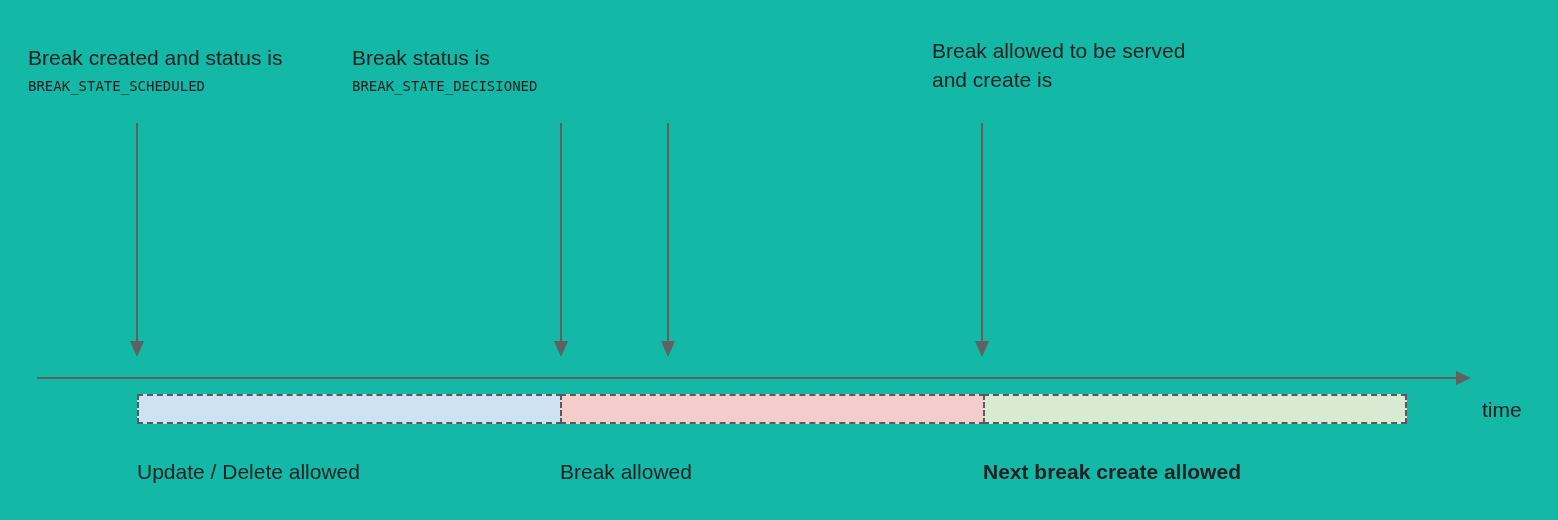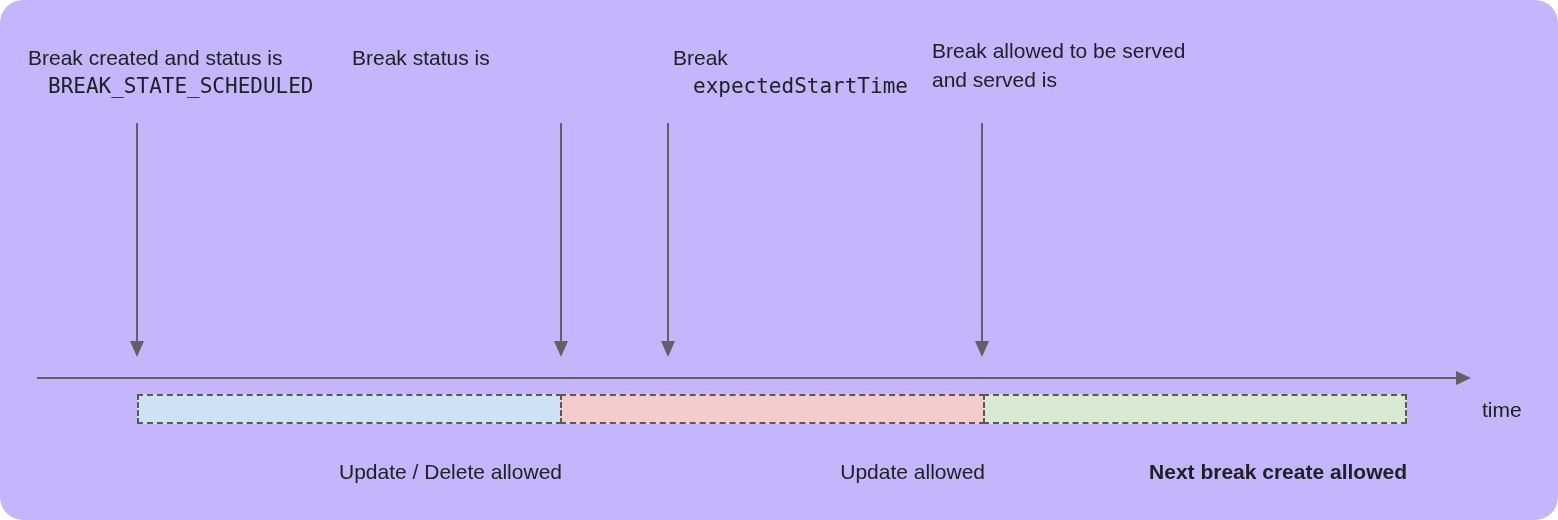--- a/index.html
+++ b/index.html
@@ -4,43 +4,41 @@
 <style>
   html, body {
     margin: 0;
     padding: 0;
     background: #ffffff;
   }
   .diagram {
     position: relative;
     width: 1558px;
     height: 520px;
-    background: #c4b5fd;
+    background: #14b8a6;
     overflow: hidden;
     font-family: "Liberation Sans", sans-serif;
     color: #202124;
-    border-radius: 23px;
   }
   
   .ann {
     position: absolute;
     white-space: nowrap;
   }
   .ann .sans {
     font-family: "Liberation Sans", sans-serif;
     font-size: 21px;
     line-height: 29px;
     color: #202124;
   }
   .ann .mono {
     font-family: "DejaVu Sans Mono", "Liberation Mono", monospace;
-    font-size: 21px;
+    font-size: 14px;
     line-height: 29px;
     color: #202124;
-    margin-left: 20px;
   }
   
   .down-arrow {
     position: absolute;
     width: 0;
   }
   .down-arrow .shaft {
     position: absolute;
     left: -1px;
     top: 0;
@@ -84,48 +82,45 @@
     position: absolute;
     top: 394px;
     height: 30px;
     box-sizing: border-box;
     border: 2px dashed #595959;
   }
   
   .seg-label {
     position: absolute;
     top: 459px;
-    text-align: right;
+    text-align: left;
     font-size: 21px;
     line-height: 26px;
     color: #202124;
   }
 </style>
 </head>
 <body>
 
 <div class="diagram">
 
   <div class="ann" style="left:28px; top:43px;">
     <div class="sans">Break created and status is</div>
     <div class="mono">BREAK_STATE_SCHEDULED</div>
   </div>
 
   <div class="ann" style="left:352px; top:43px;">
     <div class="sans">Break status is</div>
+    <div class="mono">BREAK_STATE_DECISIONED</div>
   </div>
 
-  <div class="ann" style="left:673px; top:43px;">
-    <div class="sans">Break</div>
-    <div class="mono">expectedStartTime</div>
-  </div>
 
   <div class="ann" style="left:932px; top:36px;">
     <div class="sans">Break allowed to be served</div>
-    <div class="sans">and served is</div>
+    <div class="sans">and create is</div>
   </div>
 
   <div class="down-arrow" style="left:137px; top:123px;">
     <div class="shaft"></div>
     <div class="head"></div>
   </div>
   <div class="down-arrow" style="left:561px; top:123px;">
     <div class="shaft"></div>
     <div class="head"></div>
   </div>
@@ -140,16 +135,16 @@
 
   <div class="timeline-line" style="left:37px; top:377px; width:1420px;"></div>
   <div class="timeline-arrowhead" style="left:1456px; top:371px;"></div>
   <div class="time-label" style="left:1482px; top:366px;">time</div>
 
   <div class="segment" style="left: 137px; width: 425px; background-color: rgb(207, 226, 243);"></div>
   <div class="segment" style="left: 560px; width: 425px; background-color: rgb(244, 204, 204);"></div>
   <div class="segment" style="left: 983px; width: 424px; background-color: rgb(217, 234, 211);"></div>
 
   <div class="seg-label" style="left:137px; width:425px;">Update / Delete allowed</div>
-  <div class="seg-label" style="left:560px; width:425px;">Update allowed</div>
+  <div class="seg-label" style="left:560px; width:425px;">Break allowed</div>
   <div class="seg-label" style="left:983px; width:424px;font-weight:bold;">Next break create allowed</div>
 
 </div>
 
 </body></html>

